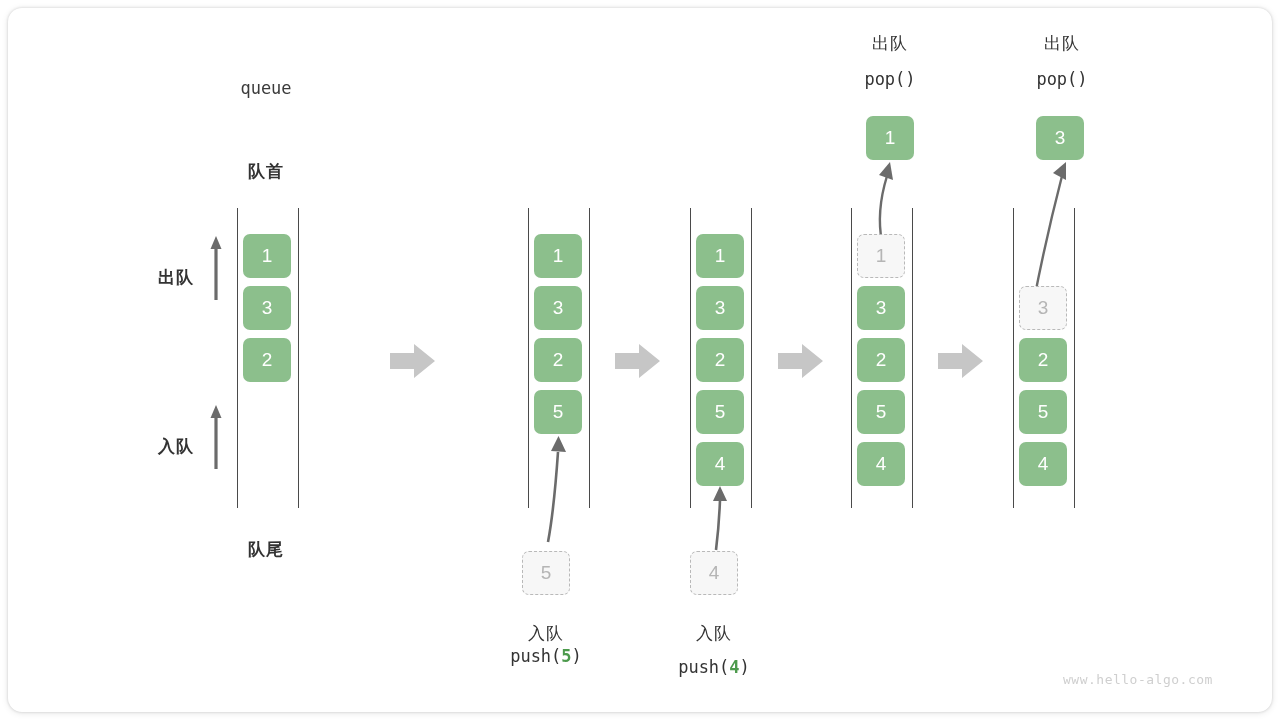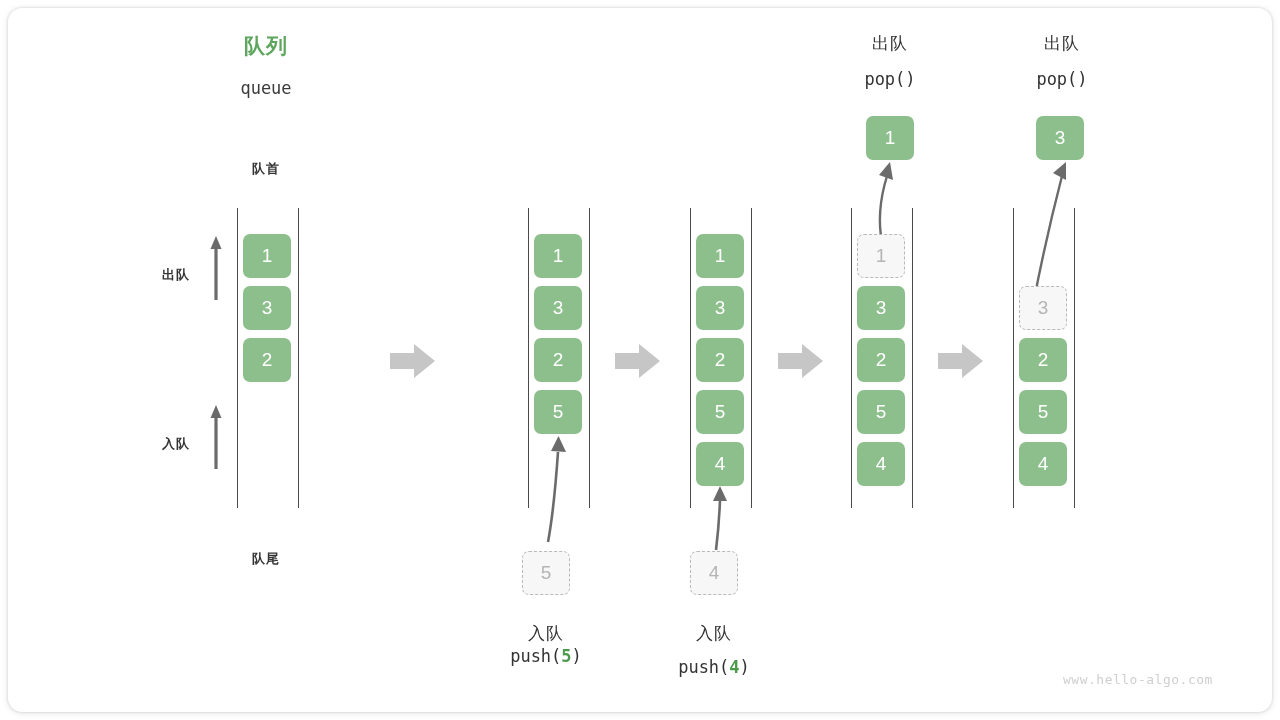--- a/index.html
+++ b/index.html
@@ -37,21 +37,21 @@
     letter-spacing: 1px;
   }
   .title-en {
     font-family: "DejaVu Sans Mono", "Liberation Mono", monospace;
     font-size: 17px;
     color: #3b3b3b;
     text-align: center;
   }
   .label-bold {
     font-weight: bold;
-    font-size: 13px;
+    font-size: 17px;
     color: #333333;
     text-align: center;
     letter-spacing: 1px;
   }
   .op-cn {
     font-size: 17px;
     color: #333333;
     text-align: center;
     letter-spacing: 1px;
   }
@@ -112,25 +112,24 @@
 
   
   .uparrow { position: absolute; }
 </style>
 </head>
 <body>
 
 <div id="stage">
   <div id="card"></div>
 
-  <div class="abs title-cn" style="left:186px; top:32px; width:160px;">队列</div>
   <div class="abs title-en" style="left:186px; top:78px; width:160px;">queue</div>
 
   <div class="abs label-bold" style="left:186px; top:160px; width:160px;">队首</div>
-  <div class="abs label-bold" style="left:186px; top:550px; width:160px;">队尾</div>
+  <div class="abs label-bold" style="left:186px; top:538px; width:160px;">队尾</div>
 
   <div class="abs label-bold" style="left:140px; top:266px; width:72px;">出队</div>
   <div class="abs uparrow" style="left:206px; top:234px;">
     <svg width="20" height="66" viewBox="0 0 20 66">
       <line x1="10" y1="66" x2="10" y2="12" stroke="#6b6b6b" stroke-width="3.2"></line>
       <polygon points="10,2 4.5,15 15.5,15" fill="#6b6b6b"></polygon>
     </svg>
   </div>
 
   <div class="abs label-bold" style="left:140px; top:435px; width:72px;">入队</div>

